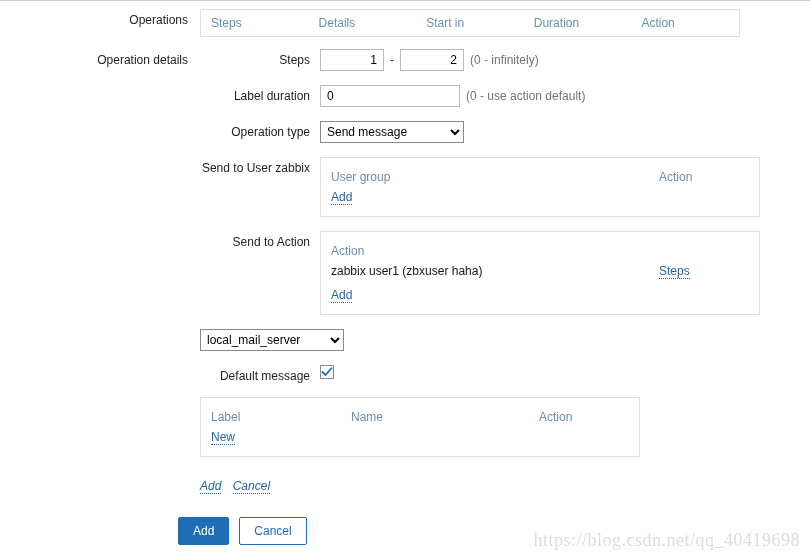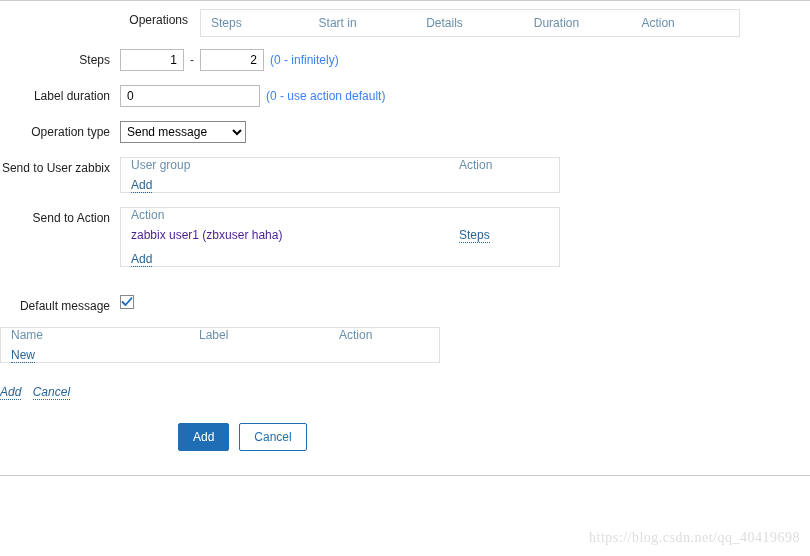--- a/index.html
+++ b/index.html
@@ -73,42 +73,42 @@
     font-size: 12px;
   }
   .steps-in { width: 64px; text-align: right; }
   .dur-in { width: 140px; }
   select {
     border: 1px solid #888;
     height: 22px;
     font-size: 12px;
     padding: 1px 2px;
     background: #fff;
-    width: 126px;
-  }
-  .hint { color: #3b82f6; font-size: 12px; }
+    width: 144px;
+  }
+  .hint { color: #737373; font-size: 12px; }
   .sub-box {
     border: 1px solid #e0e0e0;
-    padding: 0 10px;
+    padding: 12px 10px;
     width: 440px;
   }
   .sub-head {
     display: flex;
   }
   .sub-head span {
     color: #6a90ac;
     font-size: 12px;
   }
   .sub-head .c1 { flex: 1; }
   .sub-head .c2 { width: 90px; }
   .sub-row {
     display: flex;
     padding-top: 6px;
   }
-  .sub-row .c1 { flex: 1; color: #4c1d95; }
+  .sub-row .c1 { flex: 1; color: #0f172a; }
   .sub-row .c2 { width: 90px; }
   .link {
     color: #2a6496;
     border-bottom: 1px dotted #2a6496;
     cursor: pointer;
     font-size: 12px;
   }
   .chk {
     width: 14px;
     height: 14px;
@@ -144,44 +144,45 @@
   .btn-secondary {
     background: #fff;
     border: 1px solid #1f6db5;
     color: #1f6db5;
   }
   .watermark {
     position: absolute;
     right: 10px;
     top: 530px;
     color: #ddd;
-    font-size: 14px;
+    font-size: 18px;
     font-family: Georgia, serif;
     letter-spacing: 0.5px;
   }
 </style>
 </head>
 <body>
 
 <div class="wrap">
 
   <div class="form-row">
     <div class="form-label">Operations</div>
     <div class="form-body">
       <div class="ops-table">
         <span>Steps</span>
+        <span>Details</span>
         <span>Start in</span>
-        <span>Details</span>
         <span>Duration</span>
         <span>Action</span>
       </div>
     </div>
   </div>
 
   <div class="form-row" style="margin-top:12px;">
+    <div class="form-label">Operation details</div>
     <div class="form-body">
       <div class="detail-box">
 
         <div class="detail-row">
           <div class="detail-label">Steps</div>
           <div class="detail-body">
             <input type="text" class="steps-in" value="1" style="">
             <span>-</span>
             <input type="text" class="steps-in" value="2" style="">
             <span class="hint">(0 - infinitely)</span>
@@ -232,39 +233,44 @@
                 <span class="c2"><span class="link">Steps</span></span>
               </div>
               <div style="padding-top:10px;">
                 <span class="link">Add</span>
               </div>
             </div>
           </div>
         </div>
 
         <div class="detail-row">
+          <div class="detail-body">
+            <select>
+              <option>local_mail_server</option>
+            </select>
+          </div>
         </div>
 
         <div class="detail-row">
           <div class="detail-label">Default message</div>
           <div class="detail-body">
             <span class="chk">
               <svg viewBox="0 0 16 16">
                   <path d="M2 8 L6 12 L14 3" stroke="#1f6db5" stroke-width="2.5" fill="none" stroke-linecap="round" stroke-linejoin="round"></path>
                 </svg>
             </span>
           </div>
         </div>
 
         <div class="detail-row">
           <div class="detail-body">
             <div class="sub-box">
               <div class="sub-head">
+                <span class="c1" style="flex:0 0 140px;">Label</span>
                 <span class="c1">Name</span>
-                <span class="c1" style="flex:0 0 140px;">Label</span>
                 <span class="c2">Action</span>
               </div>
               <div style="padding-top:6px;">
                 <span class="link">New</span>
               </div>
             </div>
           </div>
         </div>
 
       </div>

